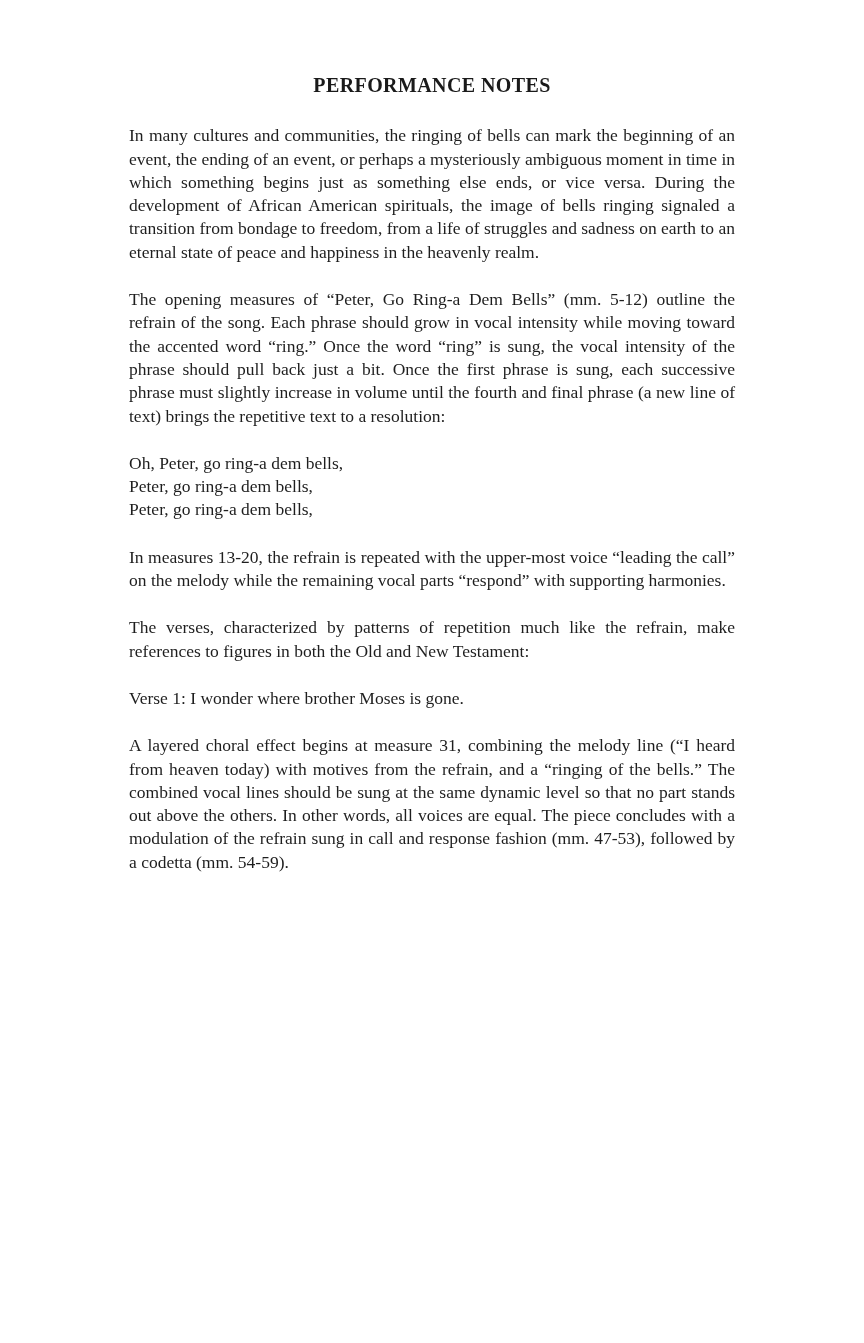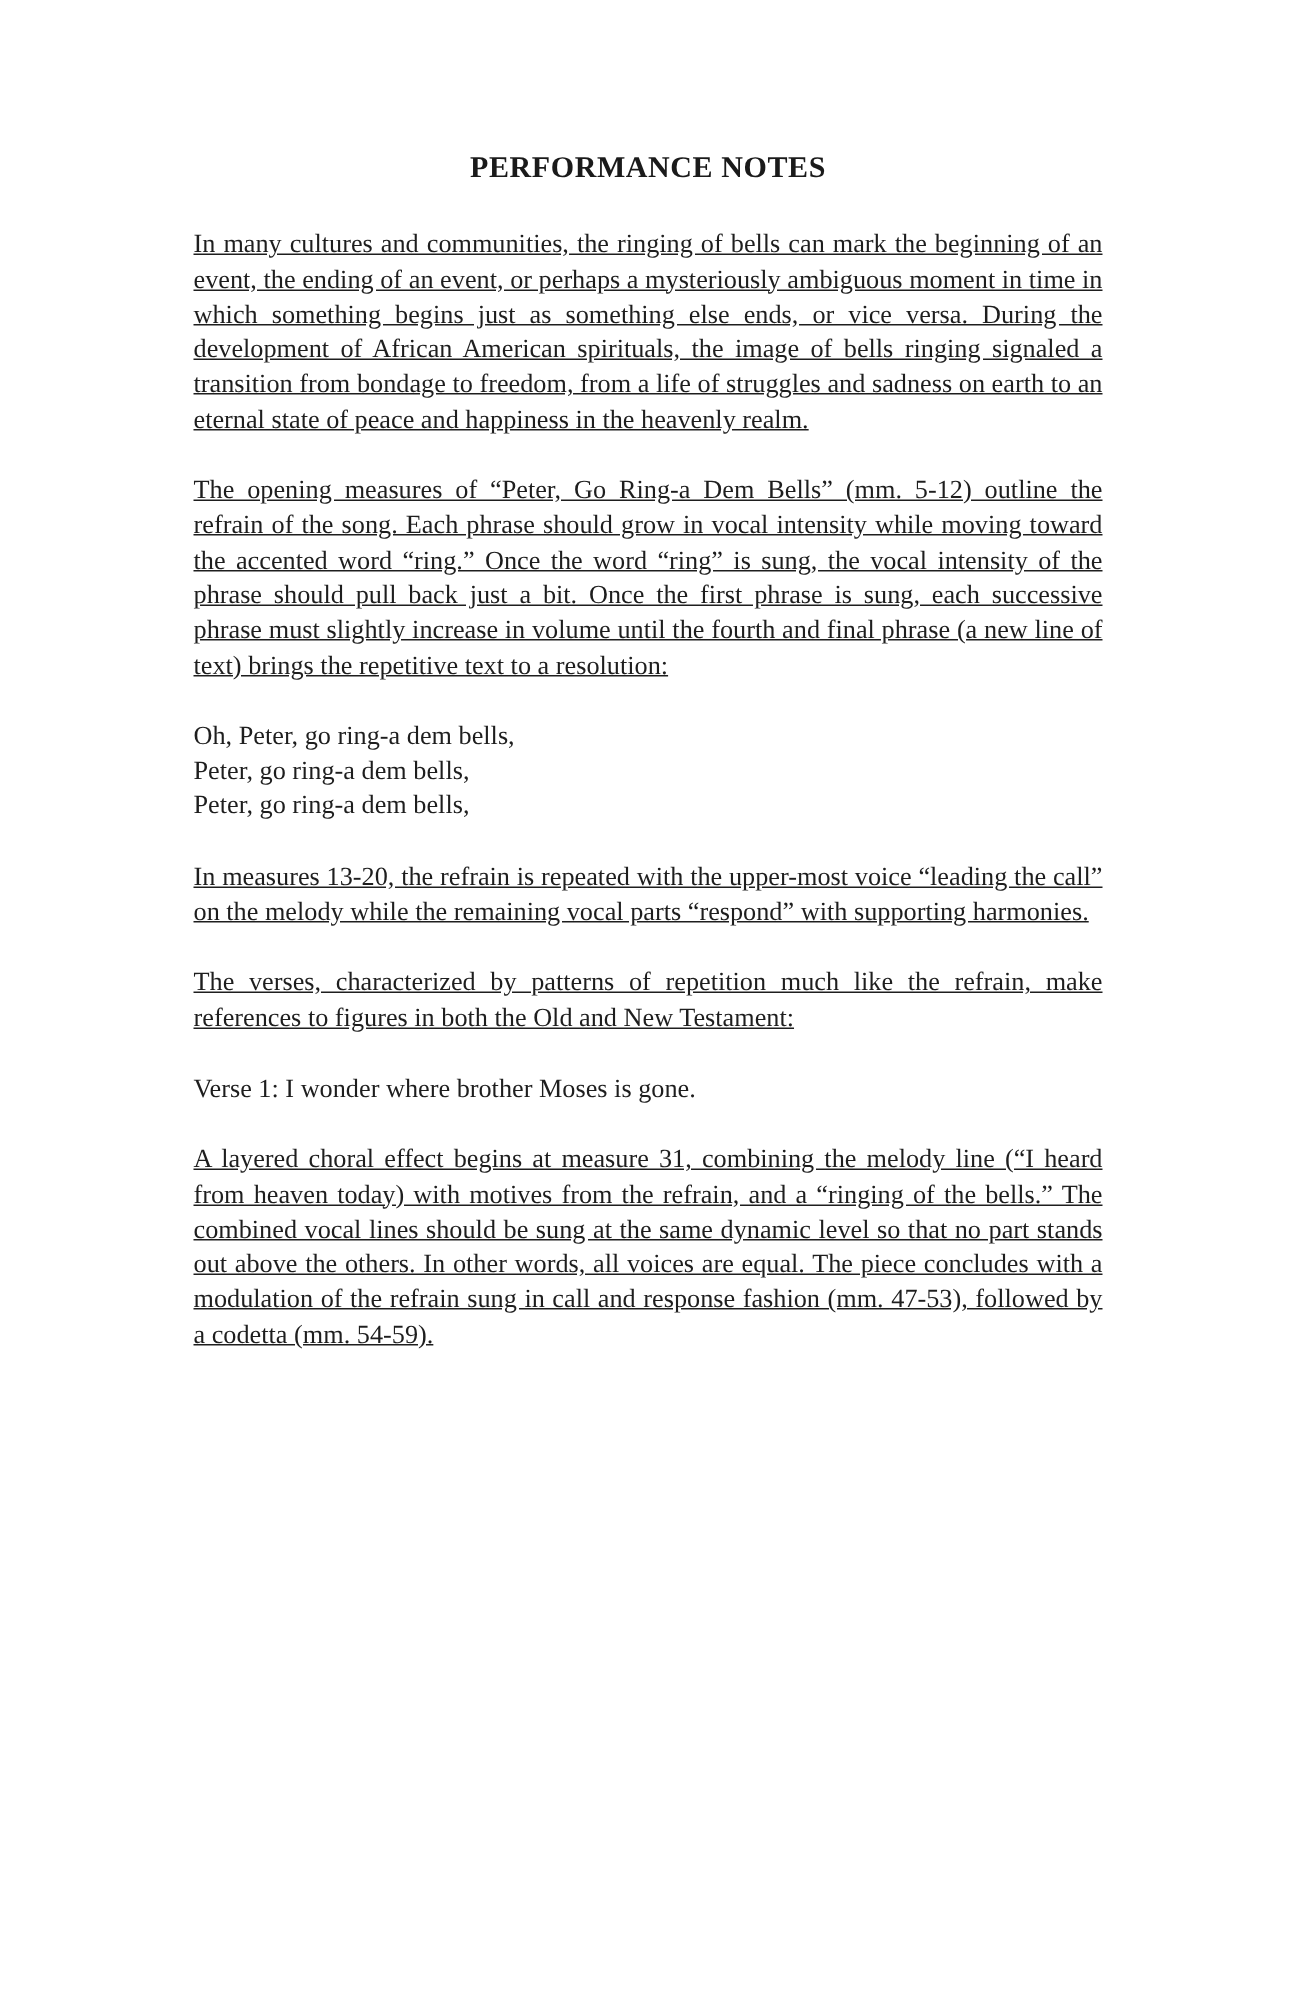--- a/index.html
+++ b/index.html
@@ -7,38 +7,37 @@
     padding: 0;
     background: #ffffff;
   }
   .page {
     position: relative;
     width: 864px;
     height: 1343px;
     margin: 0 auto;
     background: #ffffff;
     box-sizing: border-box;
-    padding: 101px 129px 0 129px;
+    padding: 74px 129px 0 129px;
     font-family: "Liberation Serif", "DejaVu Serif", serif;
     color: #1e1e1e;
     font-size: 17.5px;
     line-height: 23.3px;
   }
   .title {
     font-size: 20px;
     font-weight: bold;
     text-align: center;
     margin: 0 0 27px 0;
     letter-spacing: 0.4px;
     color: #1a1a1a;
   }
   .para {
     margin: 0 0 24px 0;
     text-align: justify;
-    text-decoration: underline;
   }
   .verse {
     margin: 0 0 24px 0;
   }
   .verse-line {
     line-height: 23.3px;
   }
   .verse-refs {
     margin: 0 0 24px 0;
     text-align: left;

